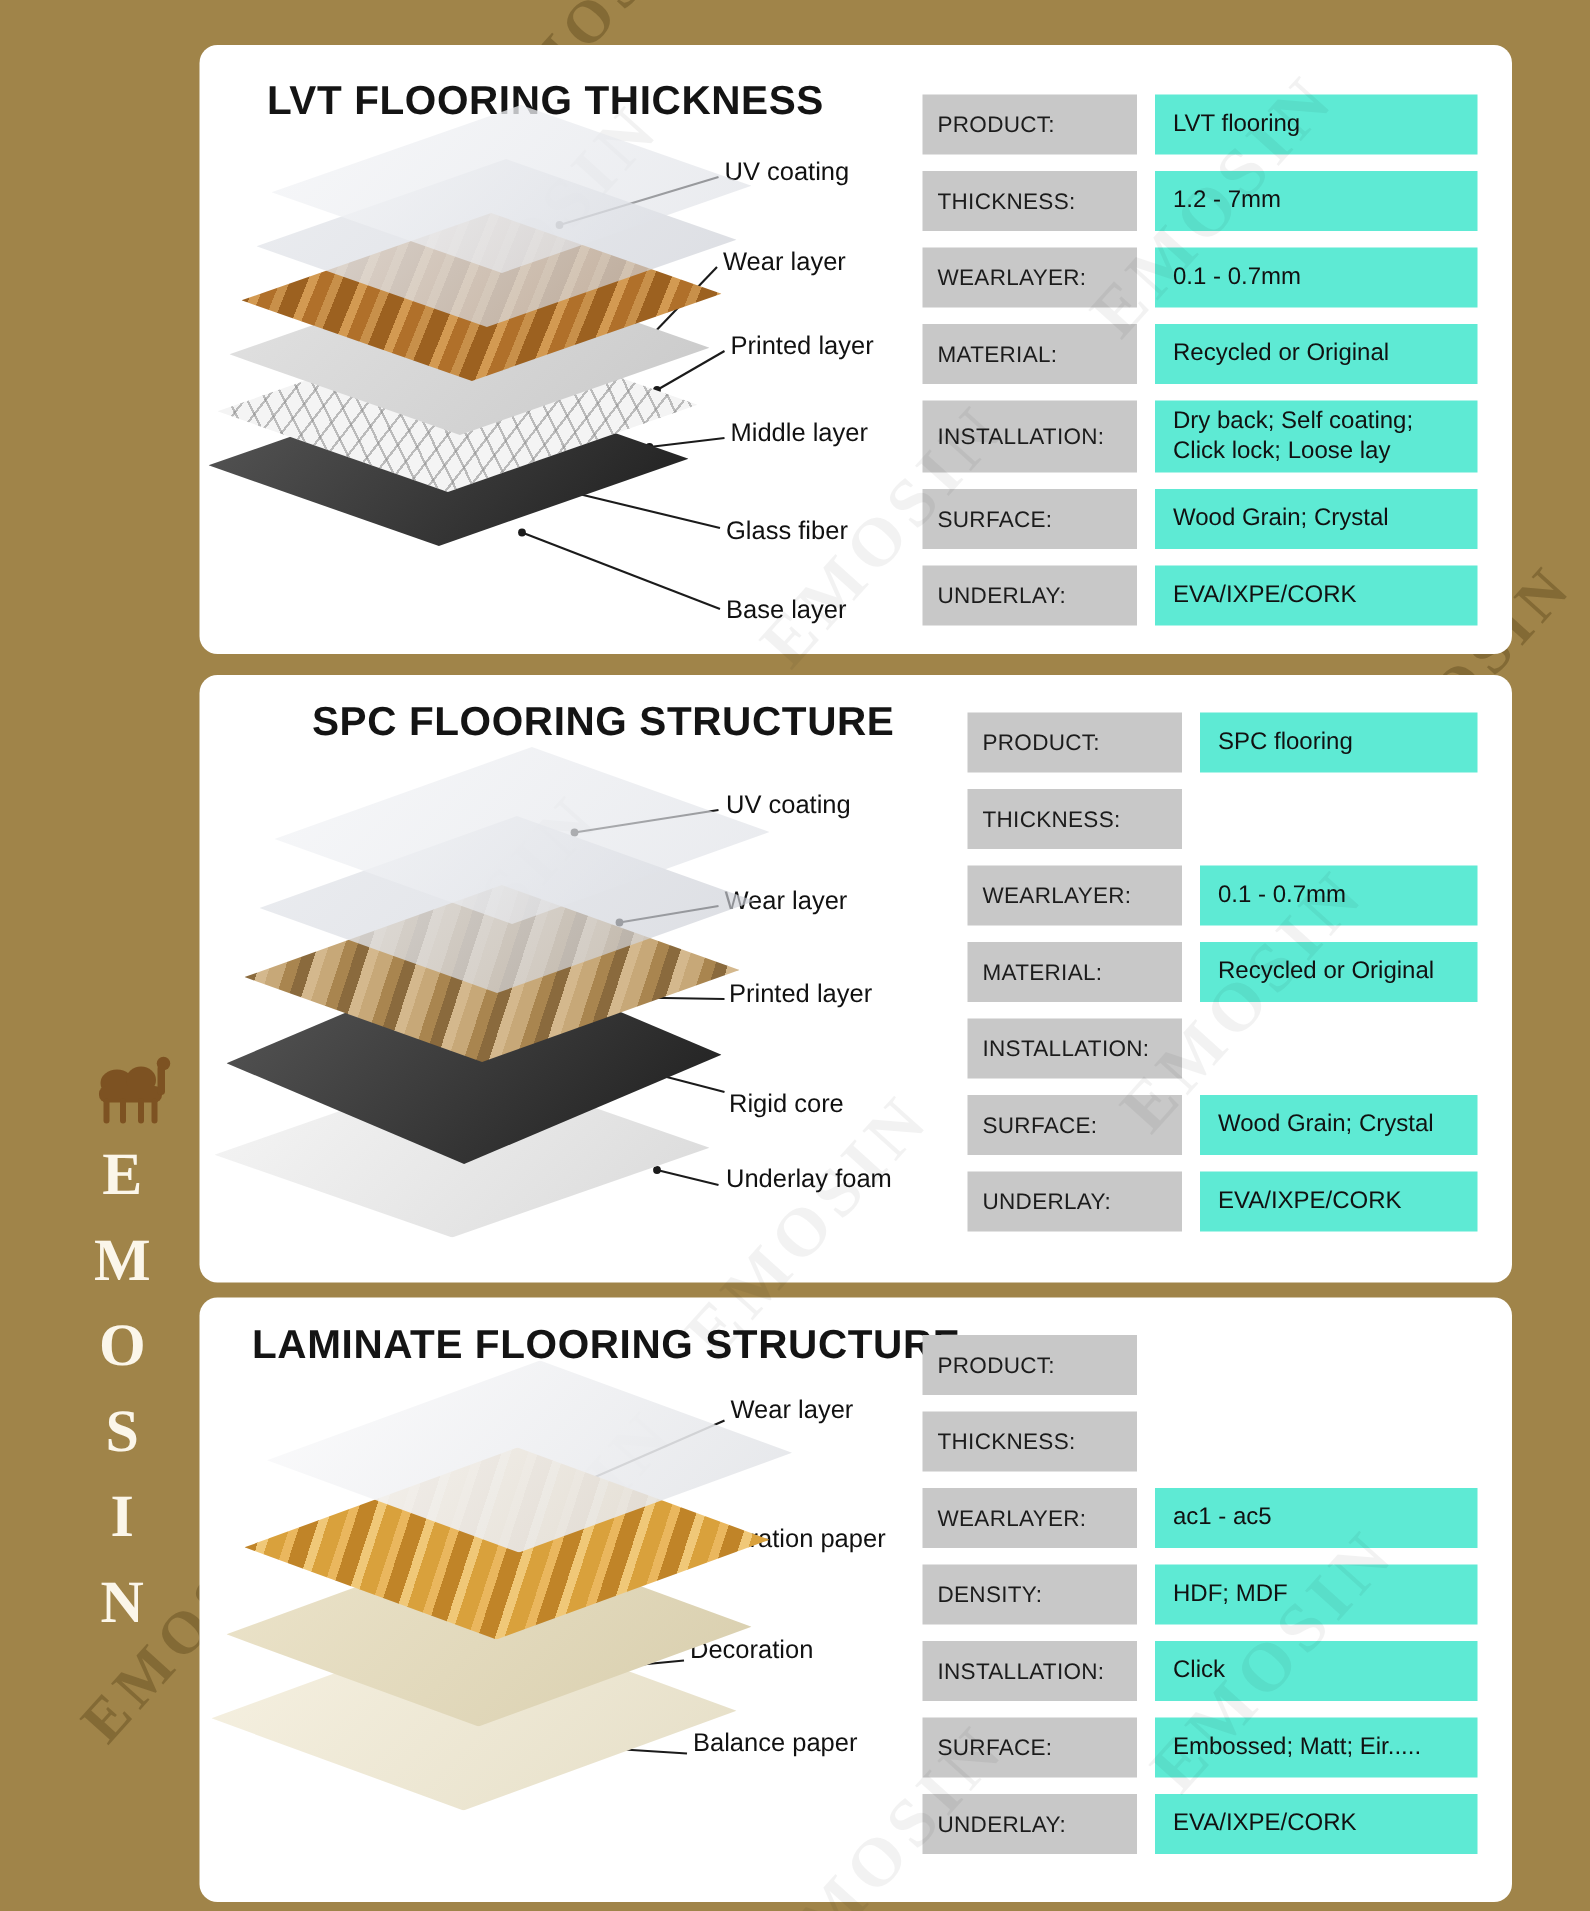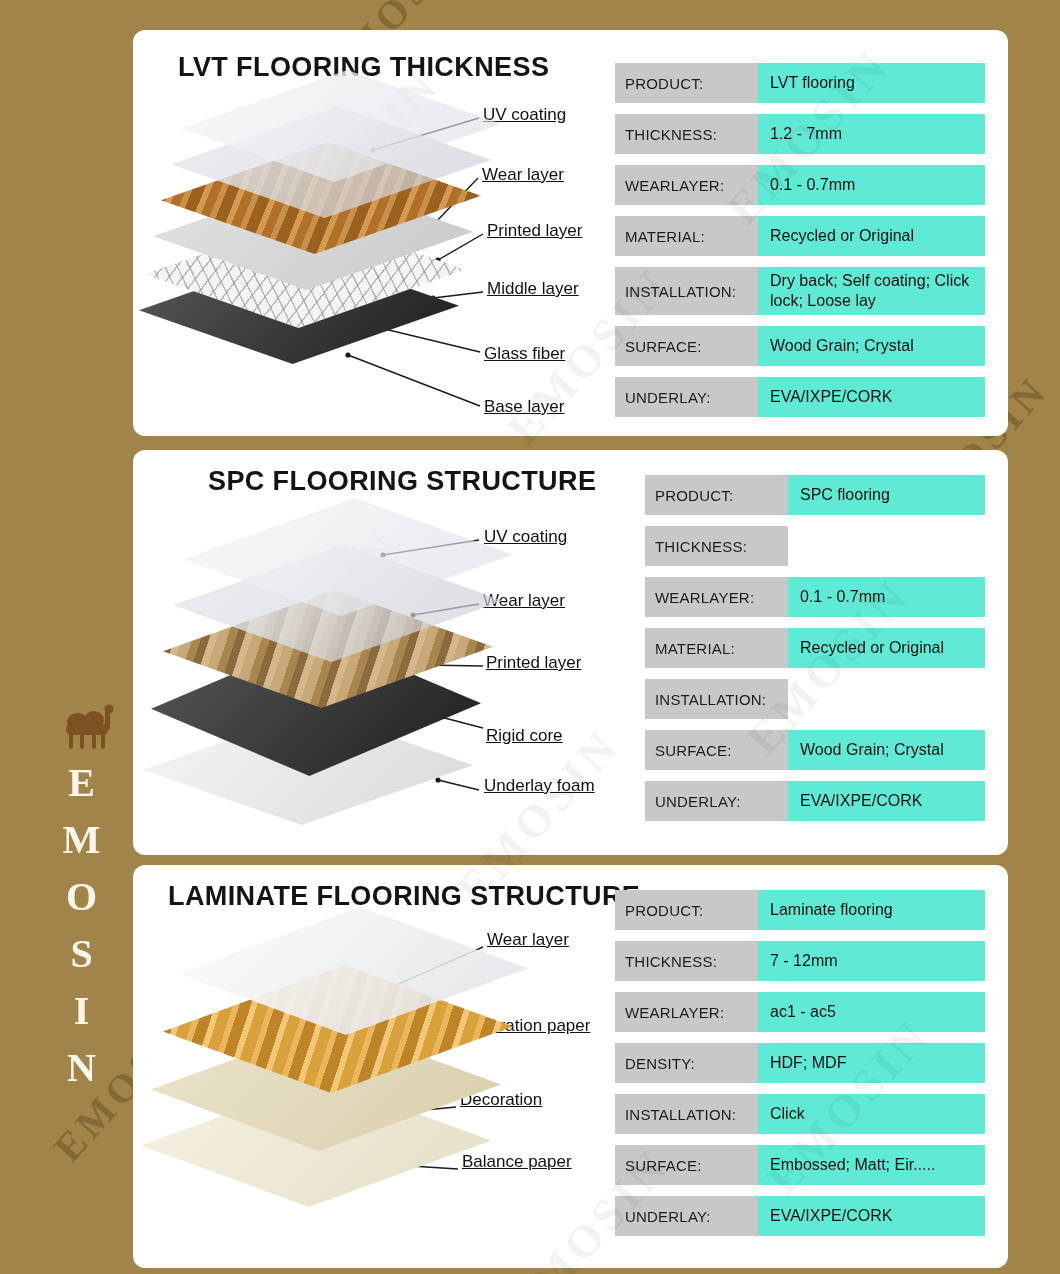--- a/index.html
+++ b/index.html
@@ -19,24 +19,24 @@
               background-image:repeating-linear-gradient(64deg, rgba(140,140,140,0.55) 0 1.5px, transparent 1.5px 11px),
                                repeating-linear-gradient(-52deg, rgba(140,140,140,0.55) 0 1.5px, transparent 1.5px 11px); }
   .s-dark   { background:linear-gradient(135deg,#585858,#1d1d1d); }
   .s-foam   { background:linear-gradient(135deg,#f6f6f6,#d9d9d9); }
   .s-white  { background:linear-gradient(135deg, rgba(252,252,253,0.97), rgba(223,225,229,0.85)); }
   .s-goldwood { background:repeating-linear-gradient(108deg,#d9a13c 0 11px,#eab75e 11px 17px,#c08428 17px 28px,#f0c878 28px 34px); }
   .s-fiber  { background:linear-gradient(135deg,#ece4cb,#d8cead); }
   .s-cream  { background:linear-gradient(135deg,#f6f1e2,#e5decб); background:linear-gradient(135deg,#f6f1e2,#e5dec6); }
 
   .leads { position:absolute; left:0; top:0; pointer-events:none; }
-  .layer-label { position:absolute; font-size:17px; color:#111; white-space:nowrap;text-decoration:underline; }
+  .layer-label { position:absolute; font-size:17px; color:#111; white-space:nowrap; }
 
   .spec-table { position:absolute; display:flex; flex-direction:column; gap:11px; }
-  .spec-row { display:flex; gap:0; min-height:40px; }
+  .spec-row { display:flex; gap:12px; min-height:40px; }
   .spec-label { width:143px; background:#c8c8c8; display:flex; align-items:center;
                 padding:4px 6px 4px 10px; font-size:15px; color:#1c1c1c; letter-spacing:0.2px; }
   .spec-value { flex:1; background:#5eead4; display:flex; align-items:center;
                 padding:4px 8px 4px 12px; font-size:16px; color:#111; line-height:1.25; }
 
   .wm { position:absolute; font-family:"Liberation Serif",serif; font-weight:700; letter-spacing:5px;
         transform:rotate(-48deg); pointer-events:none; white-space:nowrap; }
   .wm-gray { font-size:46px; color:rgba(0,0,0,0.05); }
   .wm-gold { font-size:40px; color:rgba(78,56,16,0.35); }
 
@@ -212,25 +212,23 @@
   </svg>
 
   <div class="layer-label" style="left:354px; top:65px;">Wear layer</div>
   <div class="layer-label" style="left:327px; top:151px;">Decoration paper</div>
   <div class="layer-label" style="left:327px; top:225px;">Decoration</div>
   <div class="layer-label" style="left:329px; top:287px;">Balance paper</div>
 
   <div class="spec-table" style="left:482px; top:25px; width:370px;">
     <div class="spec-row">
       <div class="spec-label">PRODUCT:</div>
-      <div class="spec-value">Laminate flooring</div>
     </div>
     <div class="spec-row">
       <div class="spec-label">THICKNESS:</div>
-      <div class="spec-value">7 - 12mm</div>
     </div>
     <div class="spec-row">
       <div class="spec-label">WEARLAYER:</div>
       <div class="spec-value">ac1 - ac5</div>
     </div>
     <div class="spec-row">
       <div class="spec-label">DENSITY:</div>
       <div class="spec-value">HDF; MDF</div>
     </div>
     <div class="spec-row">

